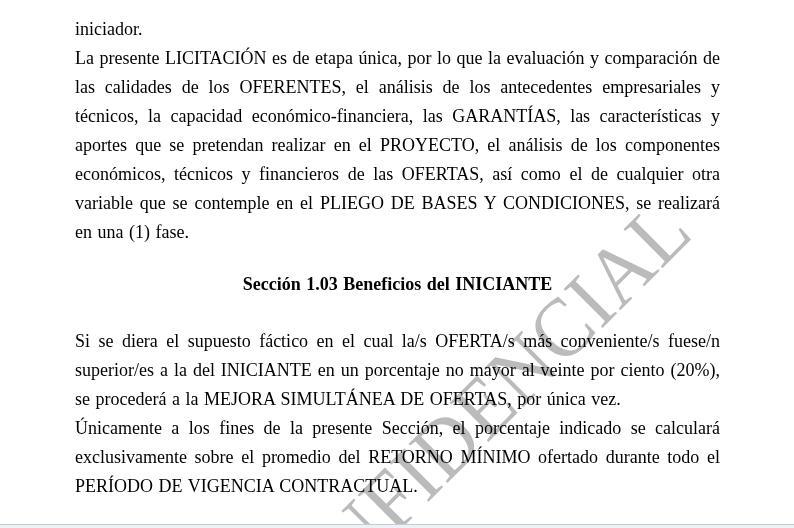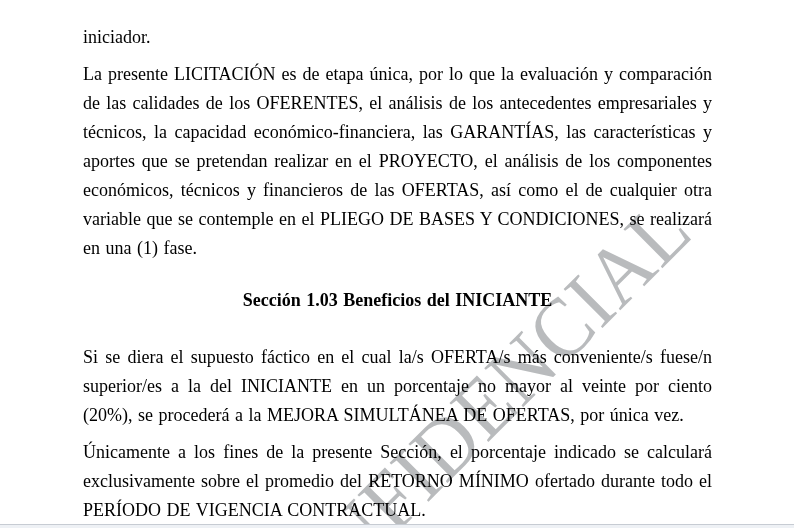--- a/index.html
+++ b/index.html
@@ -37,21 +37,21 @@
     pointer-events: none;
   }
   .content {
     position: relative;
     z-index: 1;
     padding: 15px 74px 0 75px;
     font-size: 18px;
     line-height: 29px;
   }
   .content p {
-    margin: 8px;
+    margin: 0;
     text-align: justify;
     word-spacing: 1px;
     font-family: Liberation Serif, serif;
   }
   p.para-sobres {
     margin-top: 4px;
   }
   p.section-heading {
     margin-top: 23px;
     margin-bottom: 28px;

